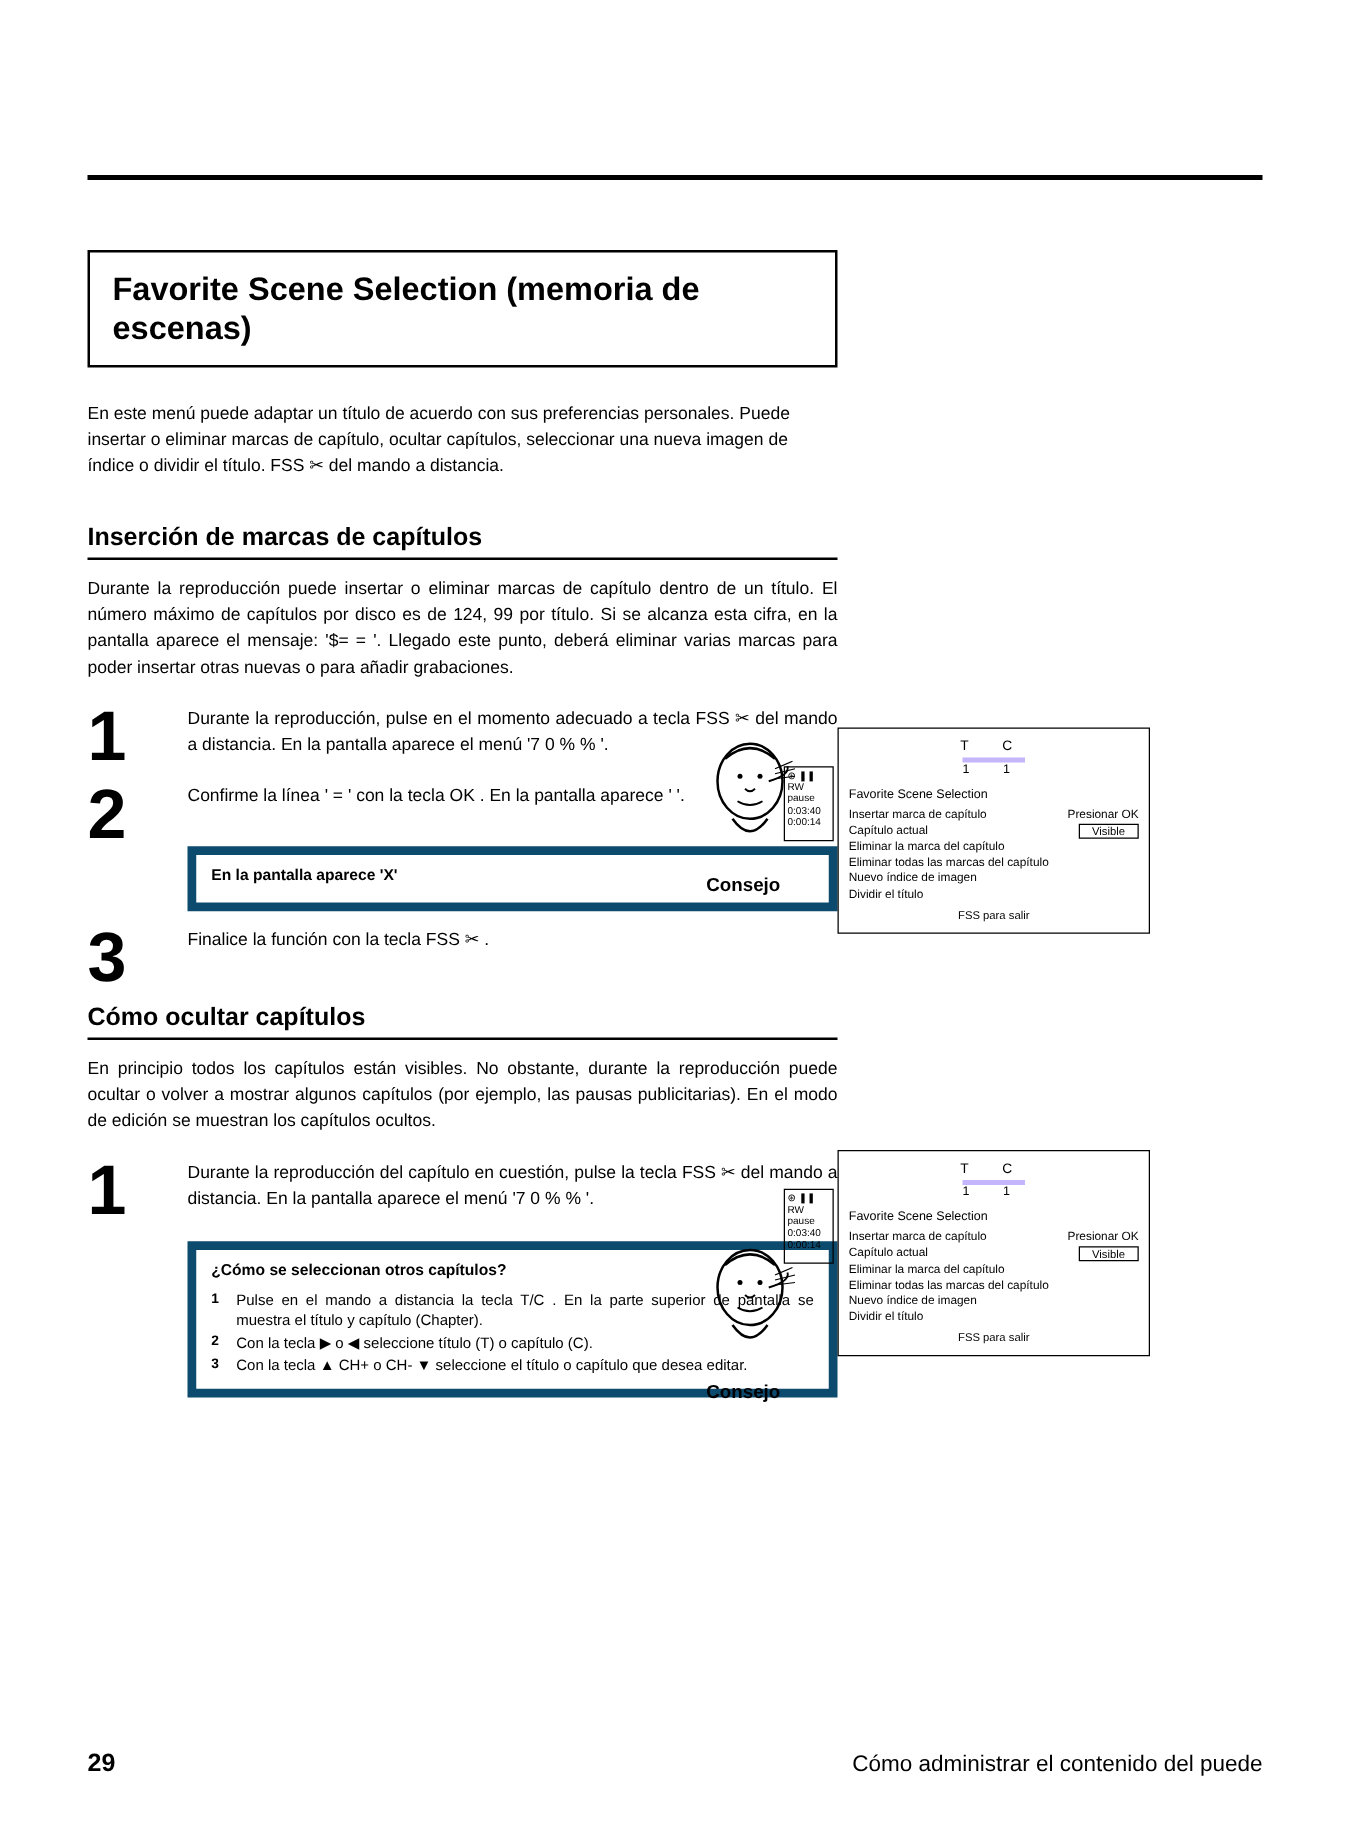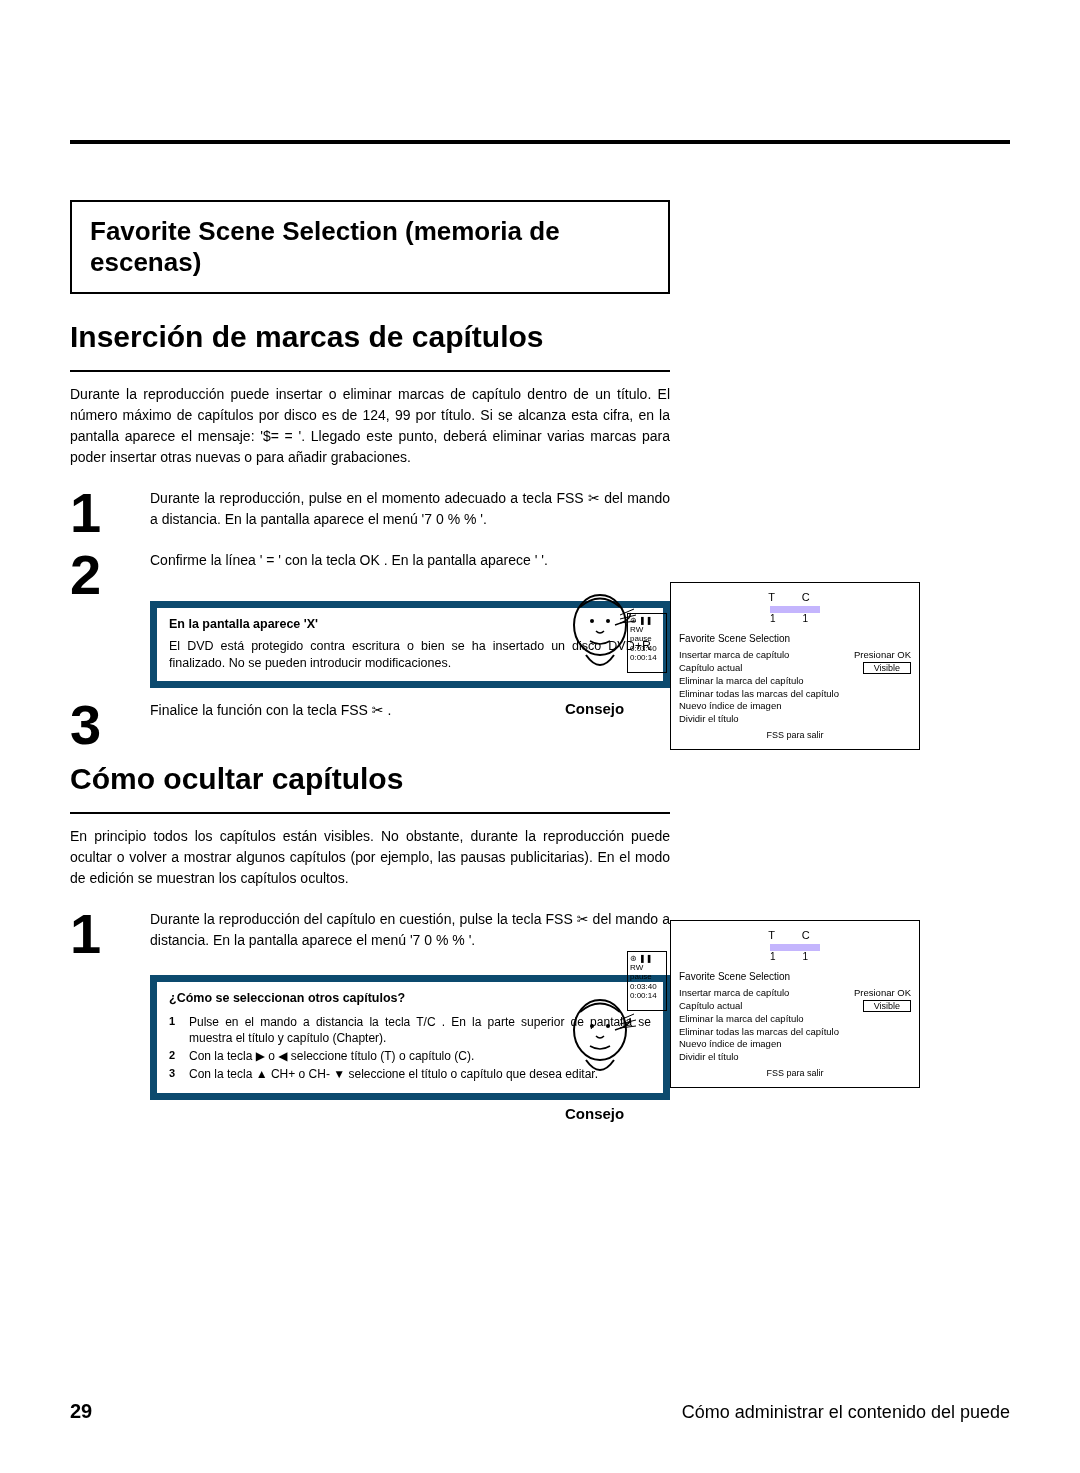--- a/index.html
+++ b/index.html
@@ -22,42 +22,42 @@
   }
   .content { margin-top: 140px; }
   .title-box {
     border: 2px solid #000;
     padding: 14px 18px;
     width: 600px;
     margin-bottom: 26px;
   }
   .title-box h1 { font-size: 26px; font-weight: bold; }
   .intro { font-size: 14px; line-height: 1.5; width: 600px; margin-bottom: 36px; }
-  .section-h { font-size: 30px; font-weight: bold; border-bottom: 2px solid #000; padding-bottom: 16px; width: 600px; margin-bottom: 12px; }
+  .section-h { font-size: 20px; font-weight: bold; border-bottom: 2px solid #000; padding-bottom: 4px; width: 600px; margin-bottom: 12px; }
   .section-p { font-size: 14px; line-height: 1.5; width: 600px; text-align: justify; margin-bottom: 20px; }
   .steps { width: 600px; }
   .step { display: flex; align-items: flex-start; margin-bottom: 12px; }
   .step-num { font-size: 56px; font-weight: bold; width: 80px; line-height: 0.9; flex-shrink: 0; }
   .step-body { flex: 1; font-size: 14px; line-height: 1.5; text-align: justify; }
   .tipbox { border: 7px solid #0c4a6e; padding: 8px 12px; margin-top: 10px; font-size: 12.5px; line-height: 1.4; position: relative; }
   .tipbox .tip-head { font-weight: bold; margin-bottom: 4px; }
   .consejo-wrap { position: relative; }
   .consejo-label { font-weight: bold; font-size: 15px; }
   .face { position: absolute; }
   .face svg { display: block; }
   .osd {
     position: absolute;
     font-size: 10px;
     line-height: 1.2;
   }
   .osd .box { border: 1.5px solid #000; padding: 8px 8px 8px 8px; width: 250px; position: relative; }
   .osd .sidebox { border: 1.5px solid #000; width: 40px; height: 60px; position: absolute; left: -44px; top: 30px; padding: 2px; font-size: 8px; line-height: 1.15; }
   .osd-title { text-align: left; font-weight: normal; font-size: 10px; margin-bottom: 4px; }
   .osd-tc { text-align: center; letter-spacing: 12px; font-size: 11px; margin-bottom: 2px; }
-  .osd-tc-nums { text-align: center; letter-spacing: 12px; font-size: 10px; border-top: 7px solid #c4b5fd; width: 50px; margin: 0 auto 8px; }
+  .osd-tc-nums { text-align: center; letter-spacing: 12px; font-size: 10px; border-top: 4px solid #c4b5fd; width: 50px; margin: 0 auto 8px; }
   .osd-row { display: flex; justify-content: space-between; margin-bottom: 1px; font-size: 9.5px; }
   .osd-row .vis { border: 1px solid #000; padding: 0 10px; font-size: 9px; }
   .osd-footer { text-align: center; font-size: 9px; margin-top: 6px; }
   .tiplist { margin-top: 6px; }
   .tiplist .trow { display: flex; margin-bottom: 2px; }
   .tiplist .tn { width: 20px; font-weight: bold; font-size: 11px; }
   .tiplist .tt { flex: 1; font-size: 12px; line-height: 1.35; }
   .footer {
     position: absolute;
     bottom: 50px;
@@ -74,36 +74,36 @@
 <body>
 
 <div class="topbar"></div>
 
 <div class="content">
 
   <div class="title-box">
     <h1>Favorite Scene Selection (memoria de escenas)</h1>
   </div>
 
+  <p class="intro">En este menú puede adaptar un título de acuerdo con sus preferencias personales. Puede insertar o eliminar marcas de capítulo, ocultar capítulos, seleccionar una nueva imagen de índice o dividir el título. FSS ✂ del mando a distancia.</p>
 
   <h2 class="section-h">Inserción de marcas de capítulos</h2>
   <p class="section-p">Durante la reproducción puede insertar o eliminar marcas de capítulo dentro de un título. El número máximo de capítulos por disco es de 124, 99 por título. Si se alcanza esta cifra, en la pantalla aparece el mensaje: '$=               =   '. Llegado este punto, deberá eliminar varias marcas para poder insertar otras nuevas o para añadir grabaciones.</p>
 
   <div class="steps">
     <div class="step">
       <div class="step-num">1</div>
       <div class="step-body">Durante la reproducción, pulse en el momento adecuado a tecla FSS ✂ del mando a distancia. En la pantalla aparece el menú '7 0      %      %       '.</div>
     </div>
     <div class="step consejo-wrap">
       <div class="step-num">2</div>
       <div class="step-body">
         <span>Confirme la línea '                               =   ' con la tecla OK . En la pantalla aparece '                                   '.</span>
         <div class="tipbox" style="margin-top:30px;">
           <div class="tip-head">En la pantalla aparece 'X'</div>
-          <div>El DVD está protegido contra escritura o bien se ha insertado un disco DVD+R finalizado. No se pueden introducir modificaciones.</div>
         </div>
       </div>
     </div>
     <div class="step">
       <div class="step-num">3</div>
       <div class="step-body">Finalice la función con la tecla FSS ✂ .</div>
     </div>
   </div>
 
   <div class="face" style="left:560px; top:585px;">

